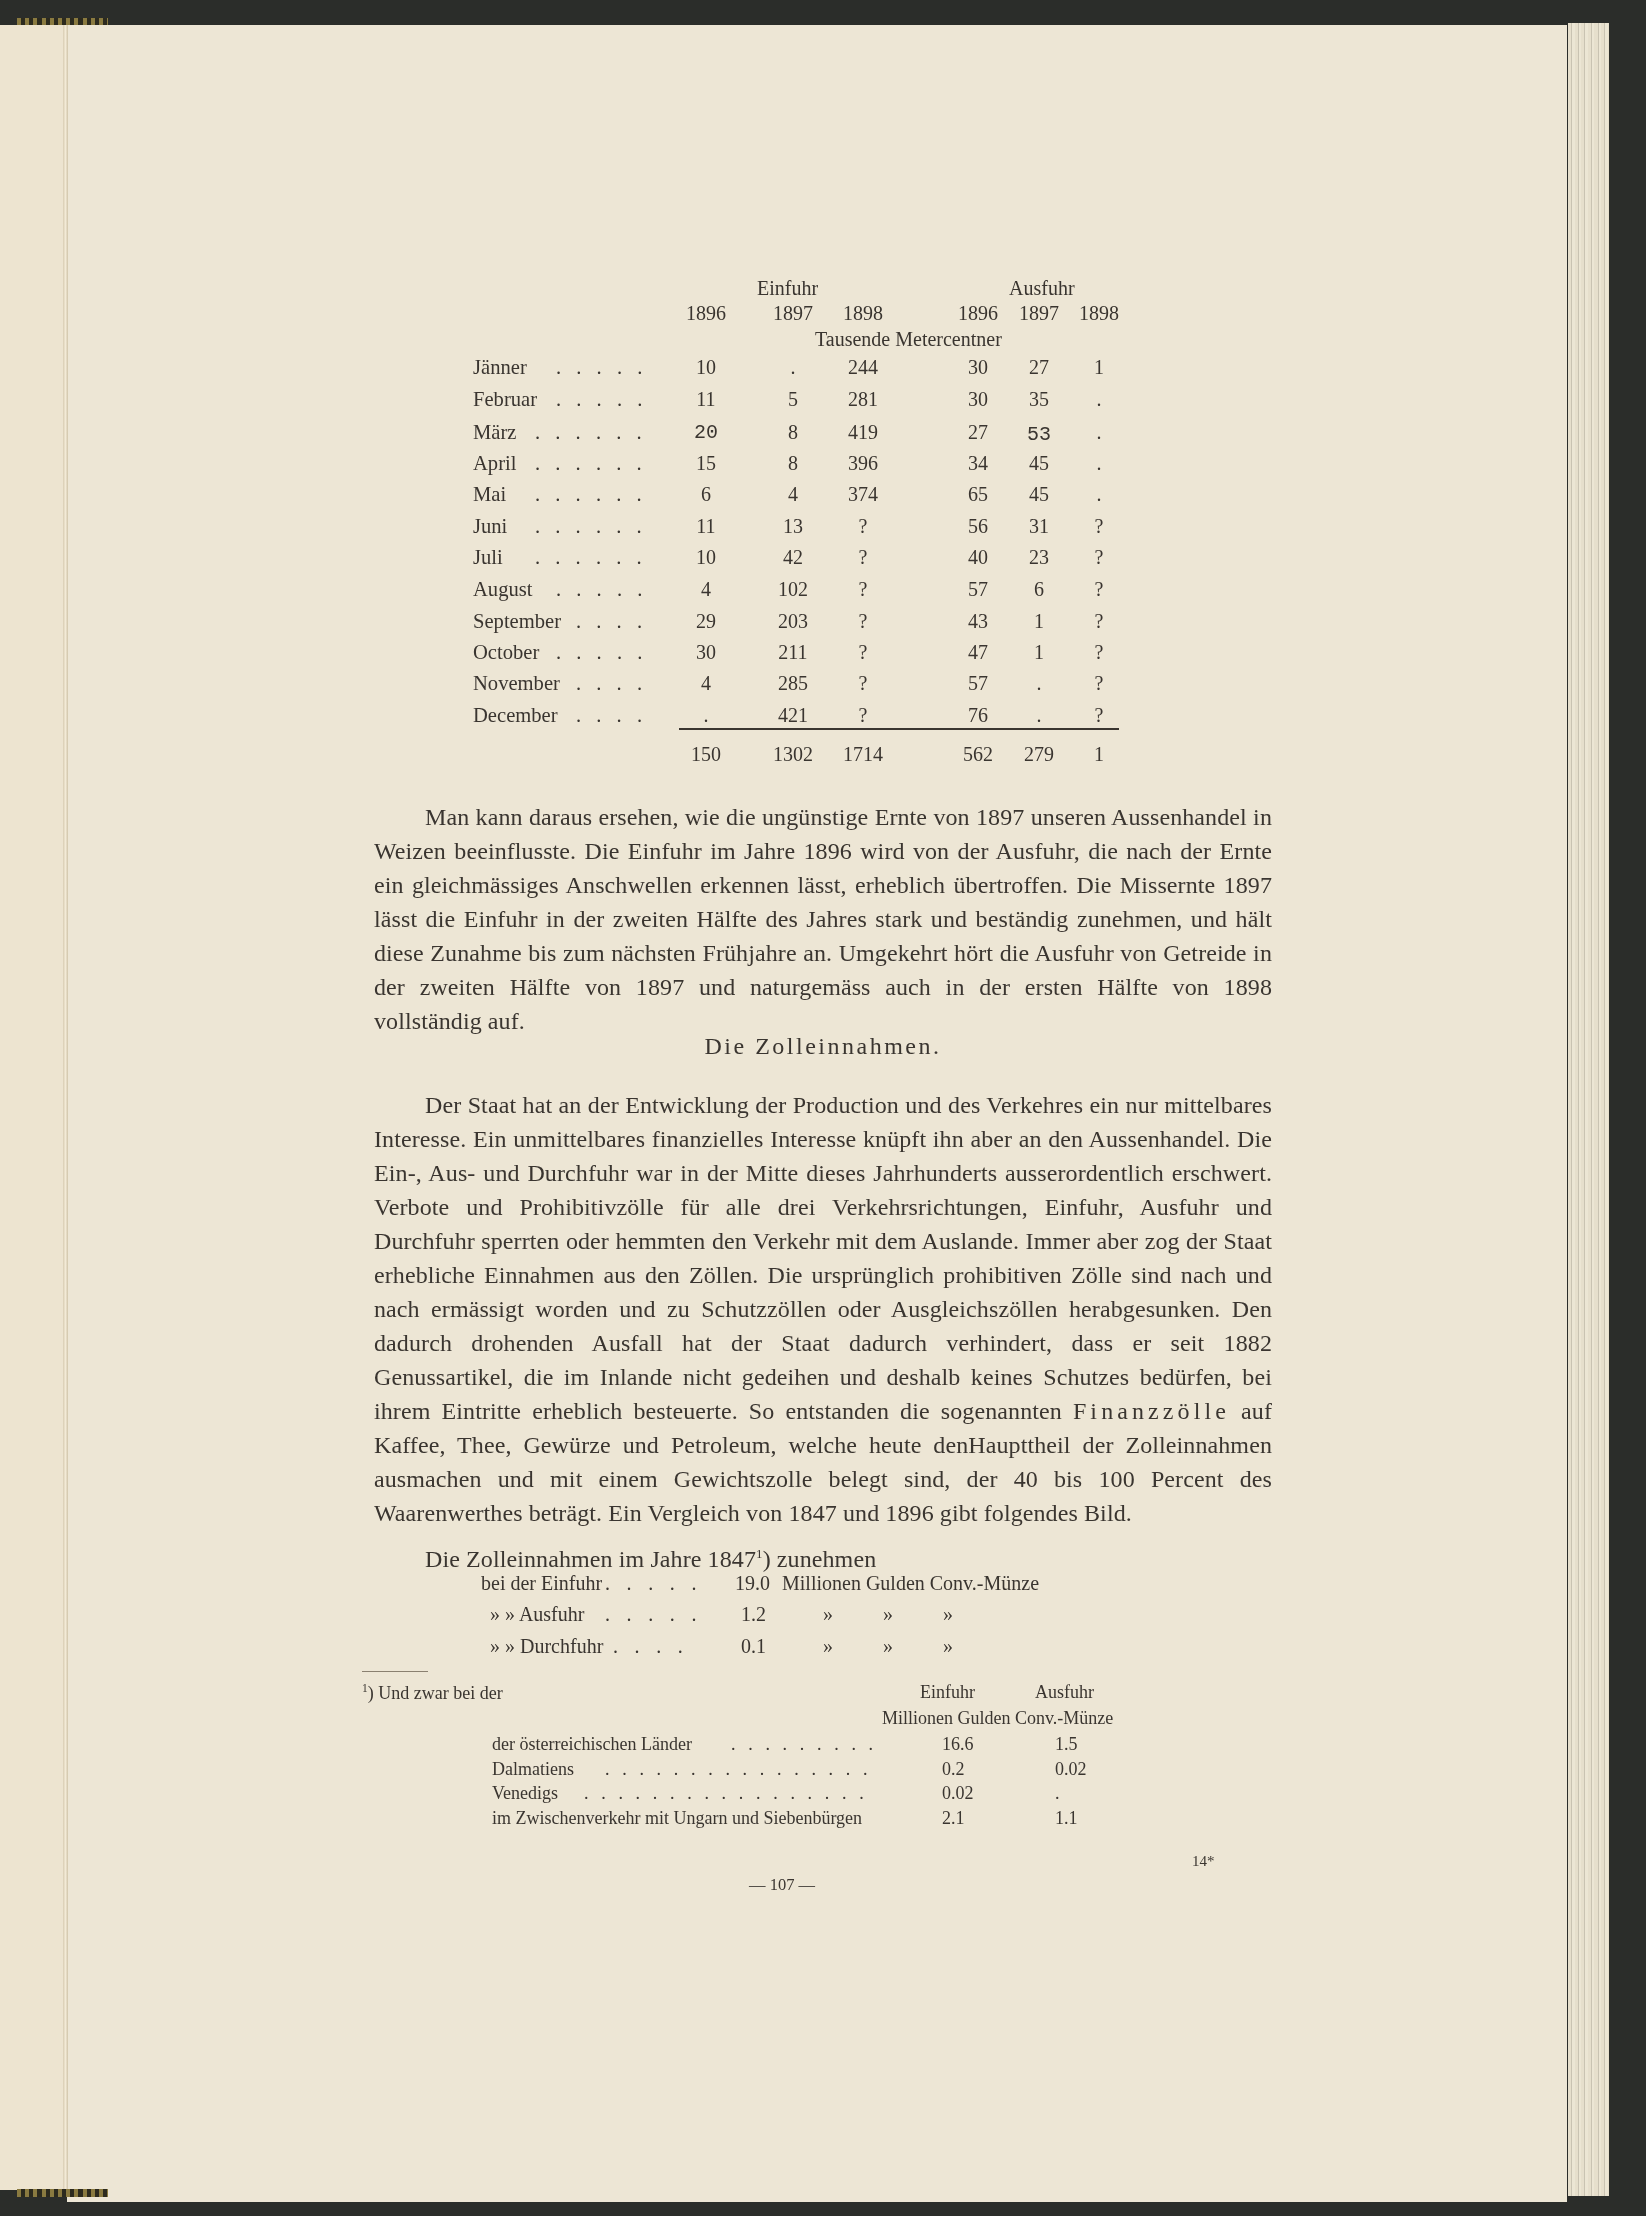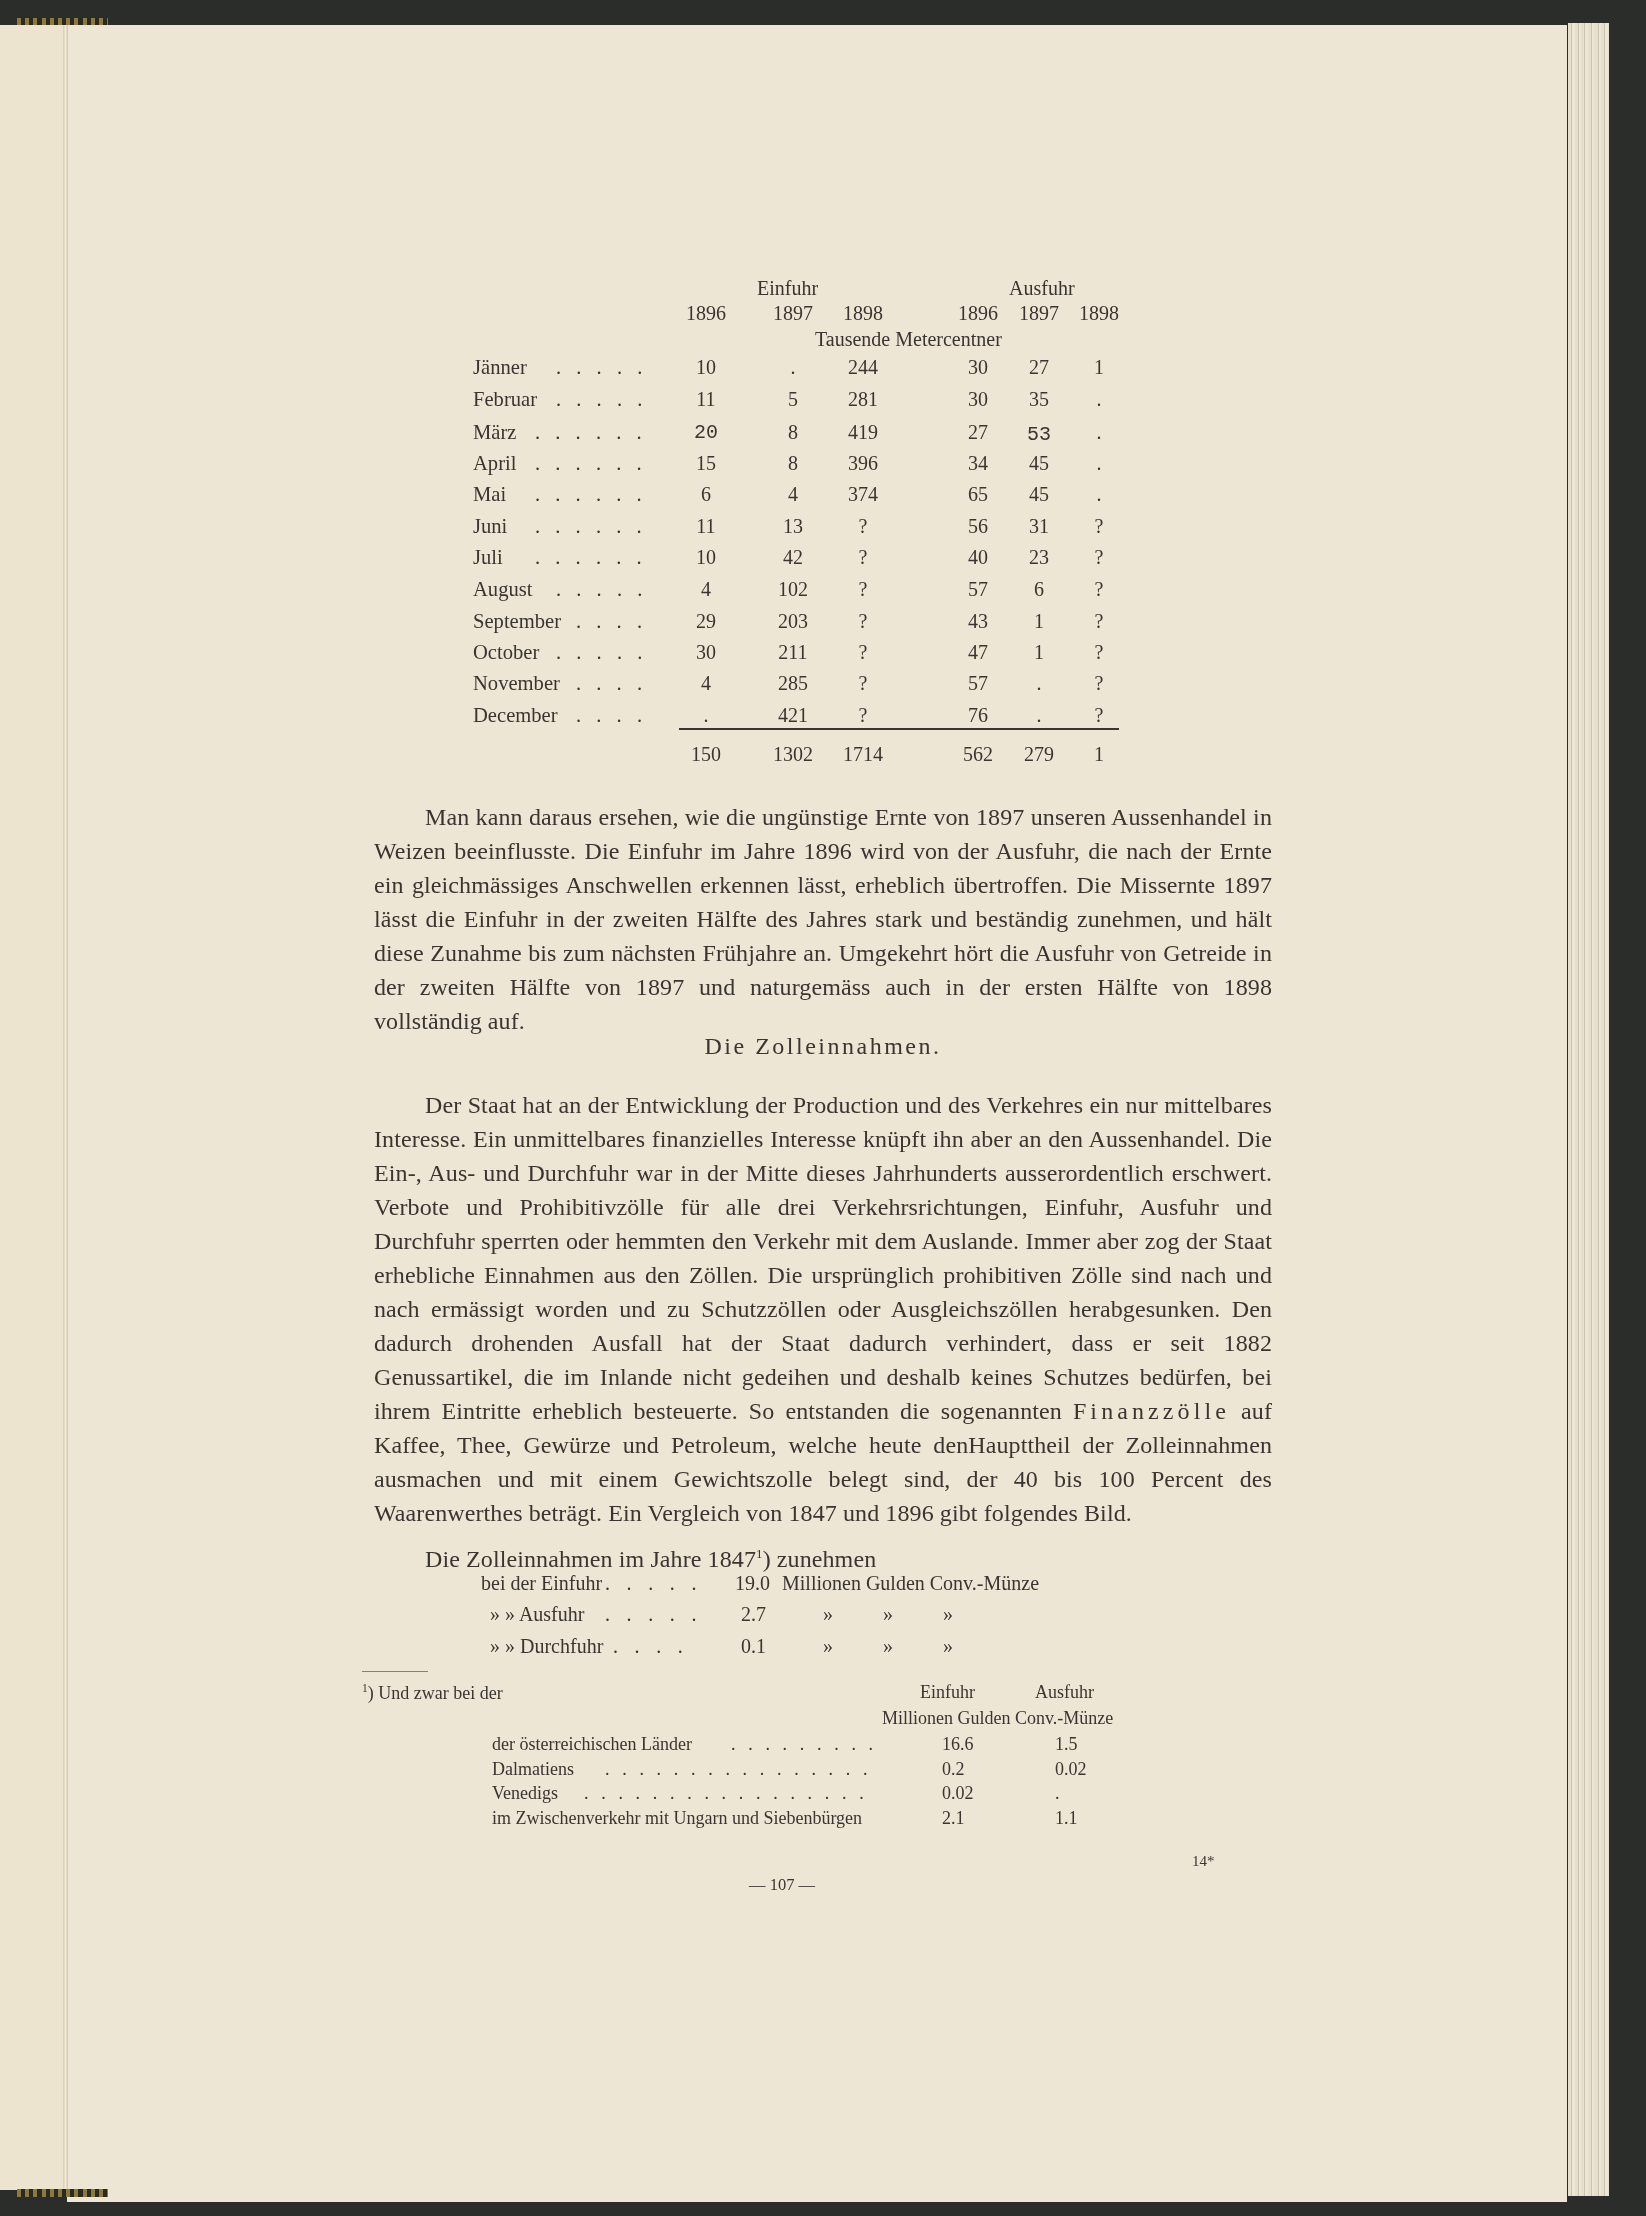--- a/index.html
+++ b/index.html
@@ -195,21 +195,21 @@
 <div id="rev">
     <div>
       <div class="abs lbl" style="left:481px;top:1572px;font-size:20px;">bei der Einfuhr</div>
       <div class="abs lbl" style="left:605px;top:1572px;letter-spacing:5.8px;font-size:20px;">. . . . .</div>
       <div class="abs lbl" style="left:735px;top:1572px;font-size:20px;">19.0</div>
       <div class="abs lbl" style="left:782px;top:1572px;font-size:20px;white-space:pre;">Millionen Gulden Conv.-Münze</div>
     </div>
     <div>
       <div class="abs lbl" style="left:490px;top:1603px;font-size:20px;">»  » Ausfuhr</div>
       <div class="abs lbl" style="left:605px;top:1603px;letter-spacing:5.8px;font-size:20px;">. . . . .</div>
-      <div class="abs lbl" style="left:741px;top:1603px;font-size:20px;">2.7</div>
+      <div class="abs lbl" style="left:741px;top:1603px;font-size:20px;">1.2</div>
       <div class="abs lbl" style="left:823px;top:1603px;font-size:20px;white-space:pre;">»          »          »</div>
     </div>
     <div>
       <div class="abs lbl" style="left:490px;top:1635px;font-size:20px;">»  » Durchfuhr</div>
       <div class="abs lbl" style="left:613px;top:1635px;letter-spacing:5.8px;font-size:20px;">. . . .</div>
       <div class="abs lbl" style="left:741px;top:1635px;font-size:20px;">0.1</div>
       <div class="abs lbl" style="left:823px;top:1635px;font-size:20px;white-space:pre;">»          »          »</div>
     </div>
   </div>
 

